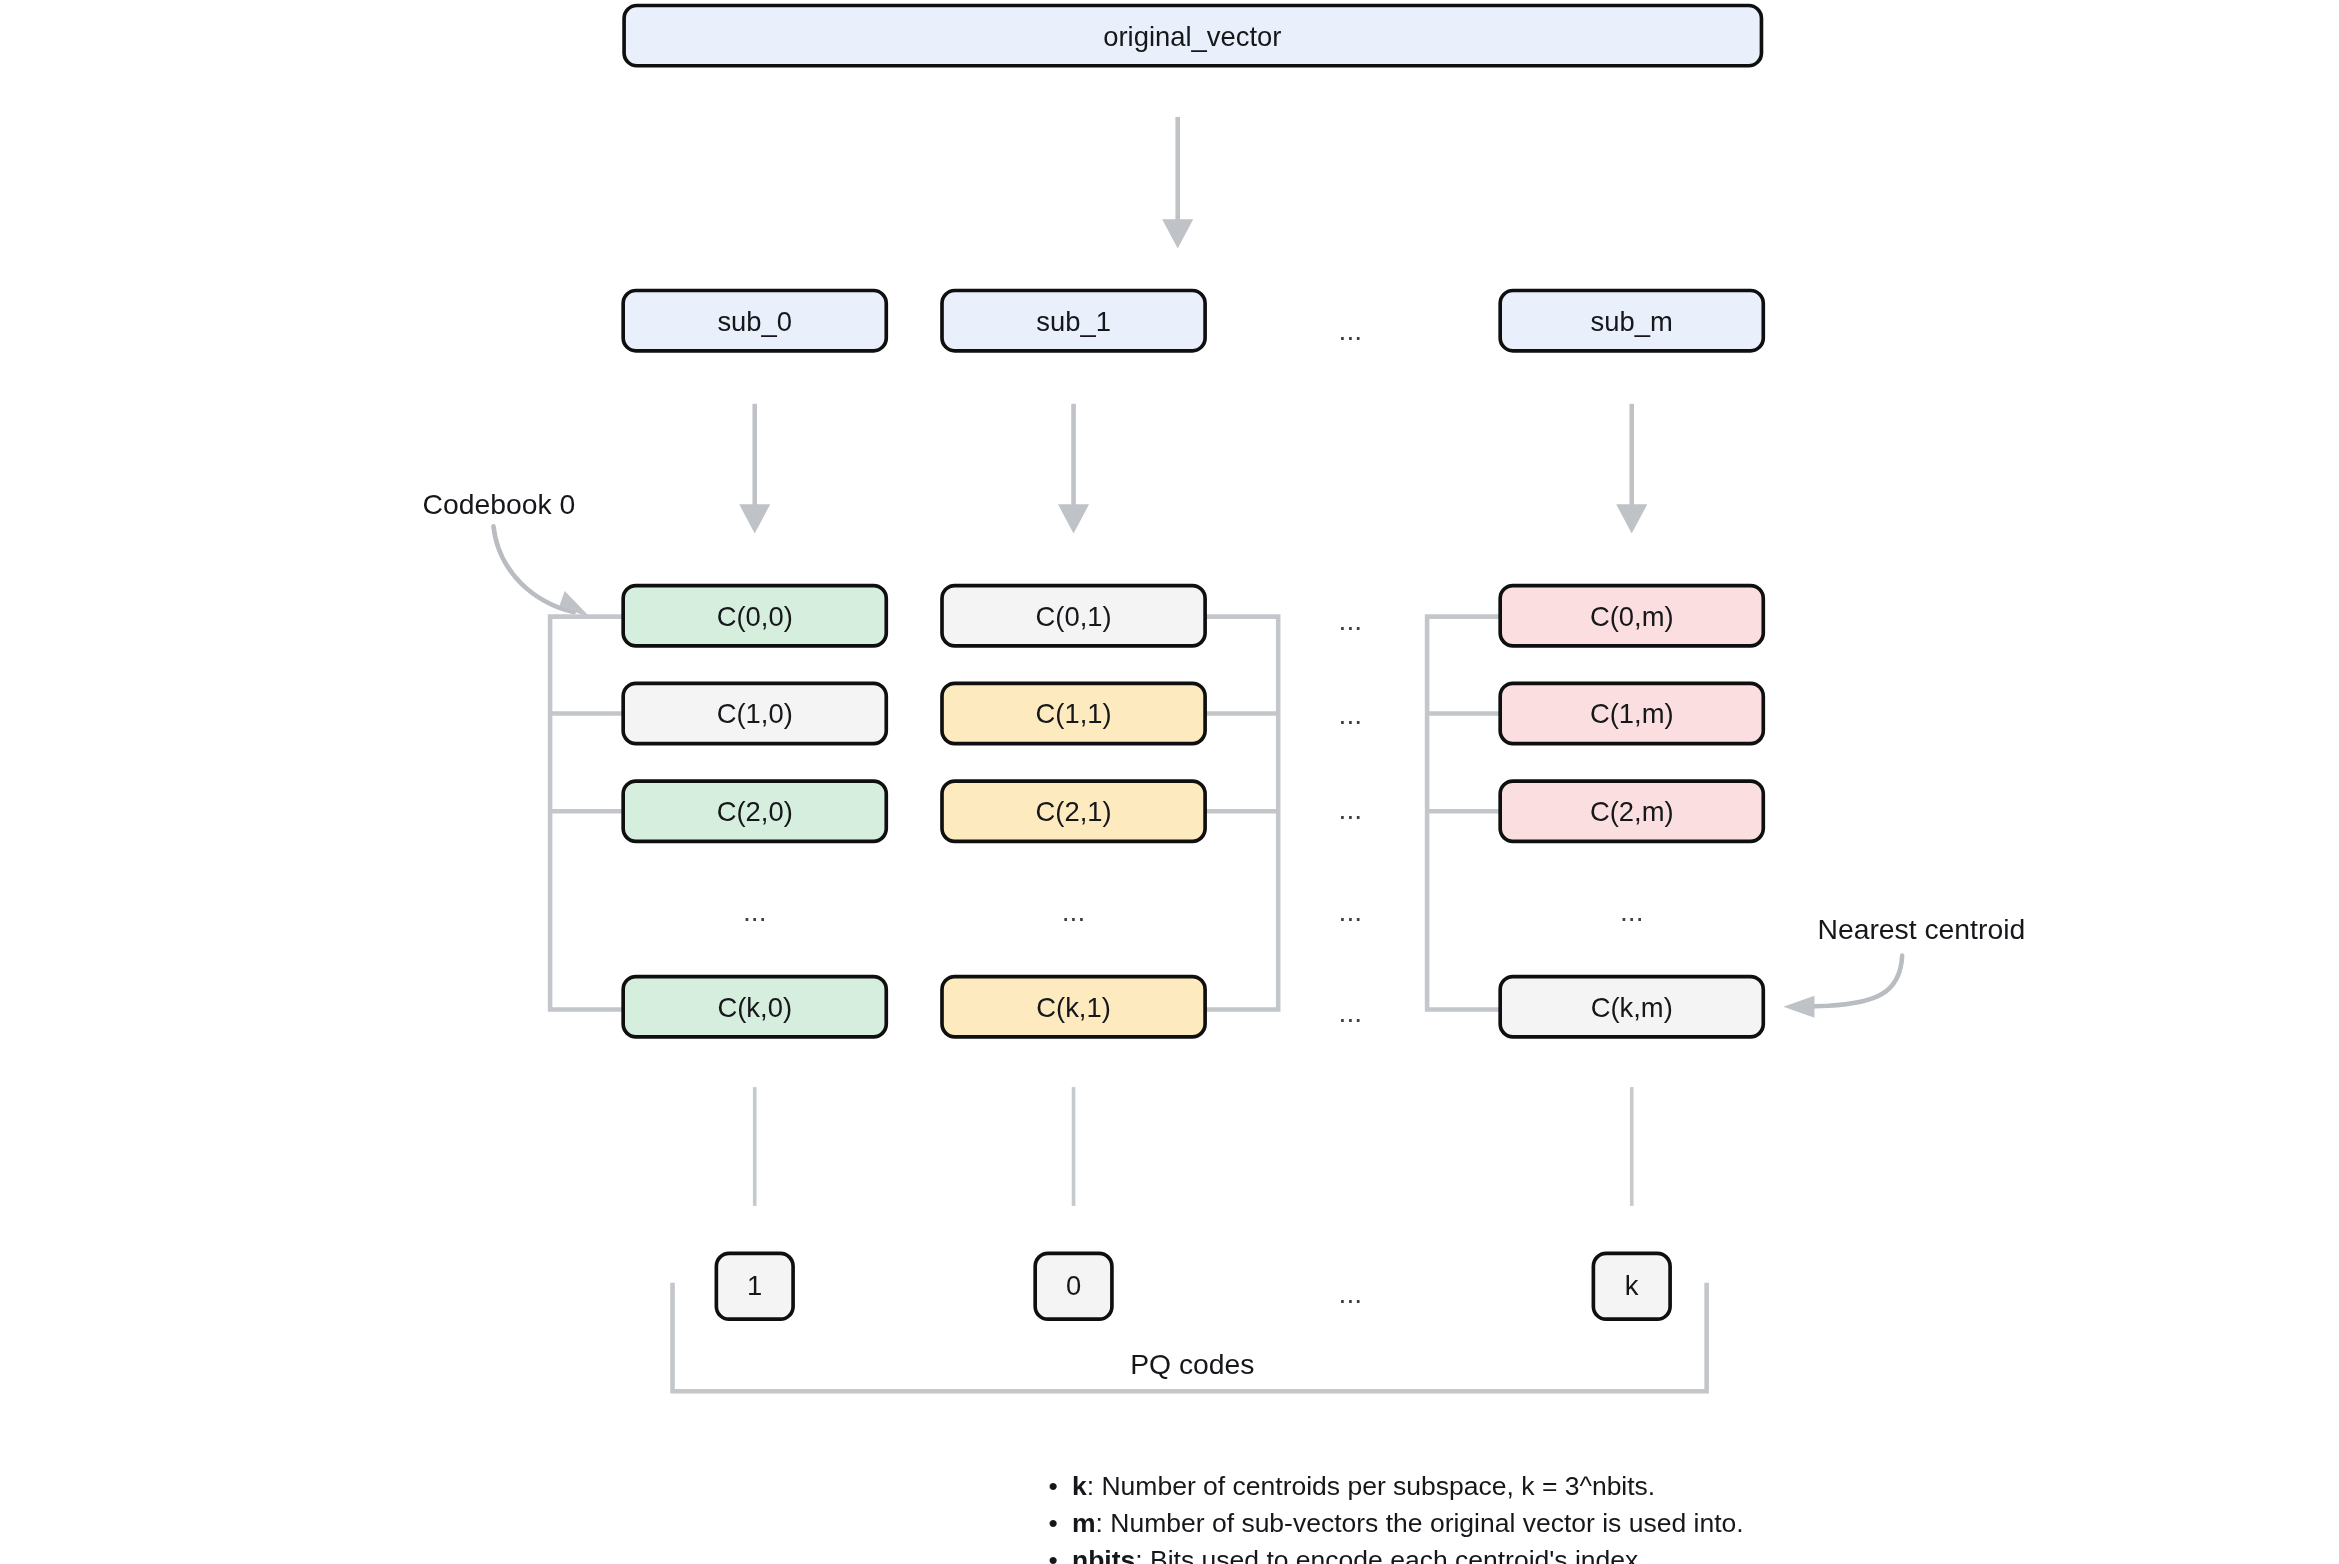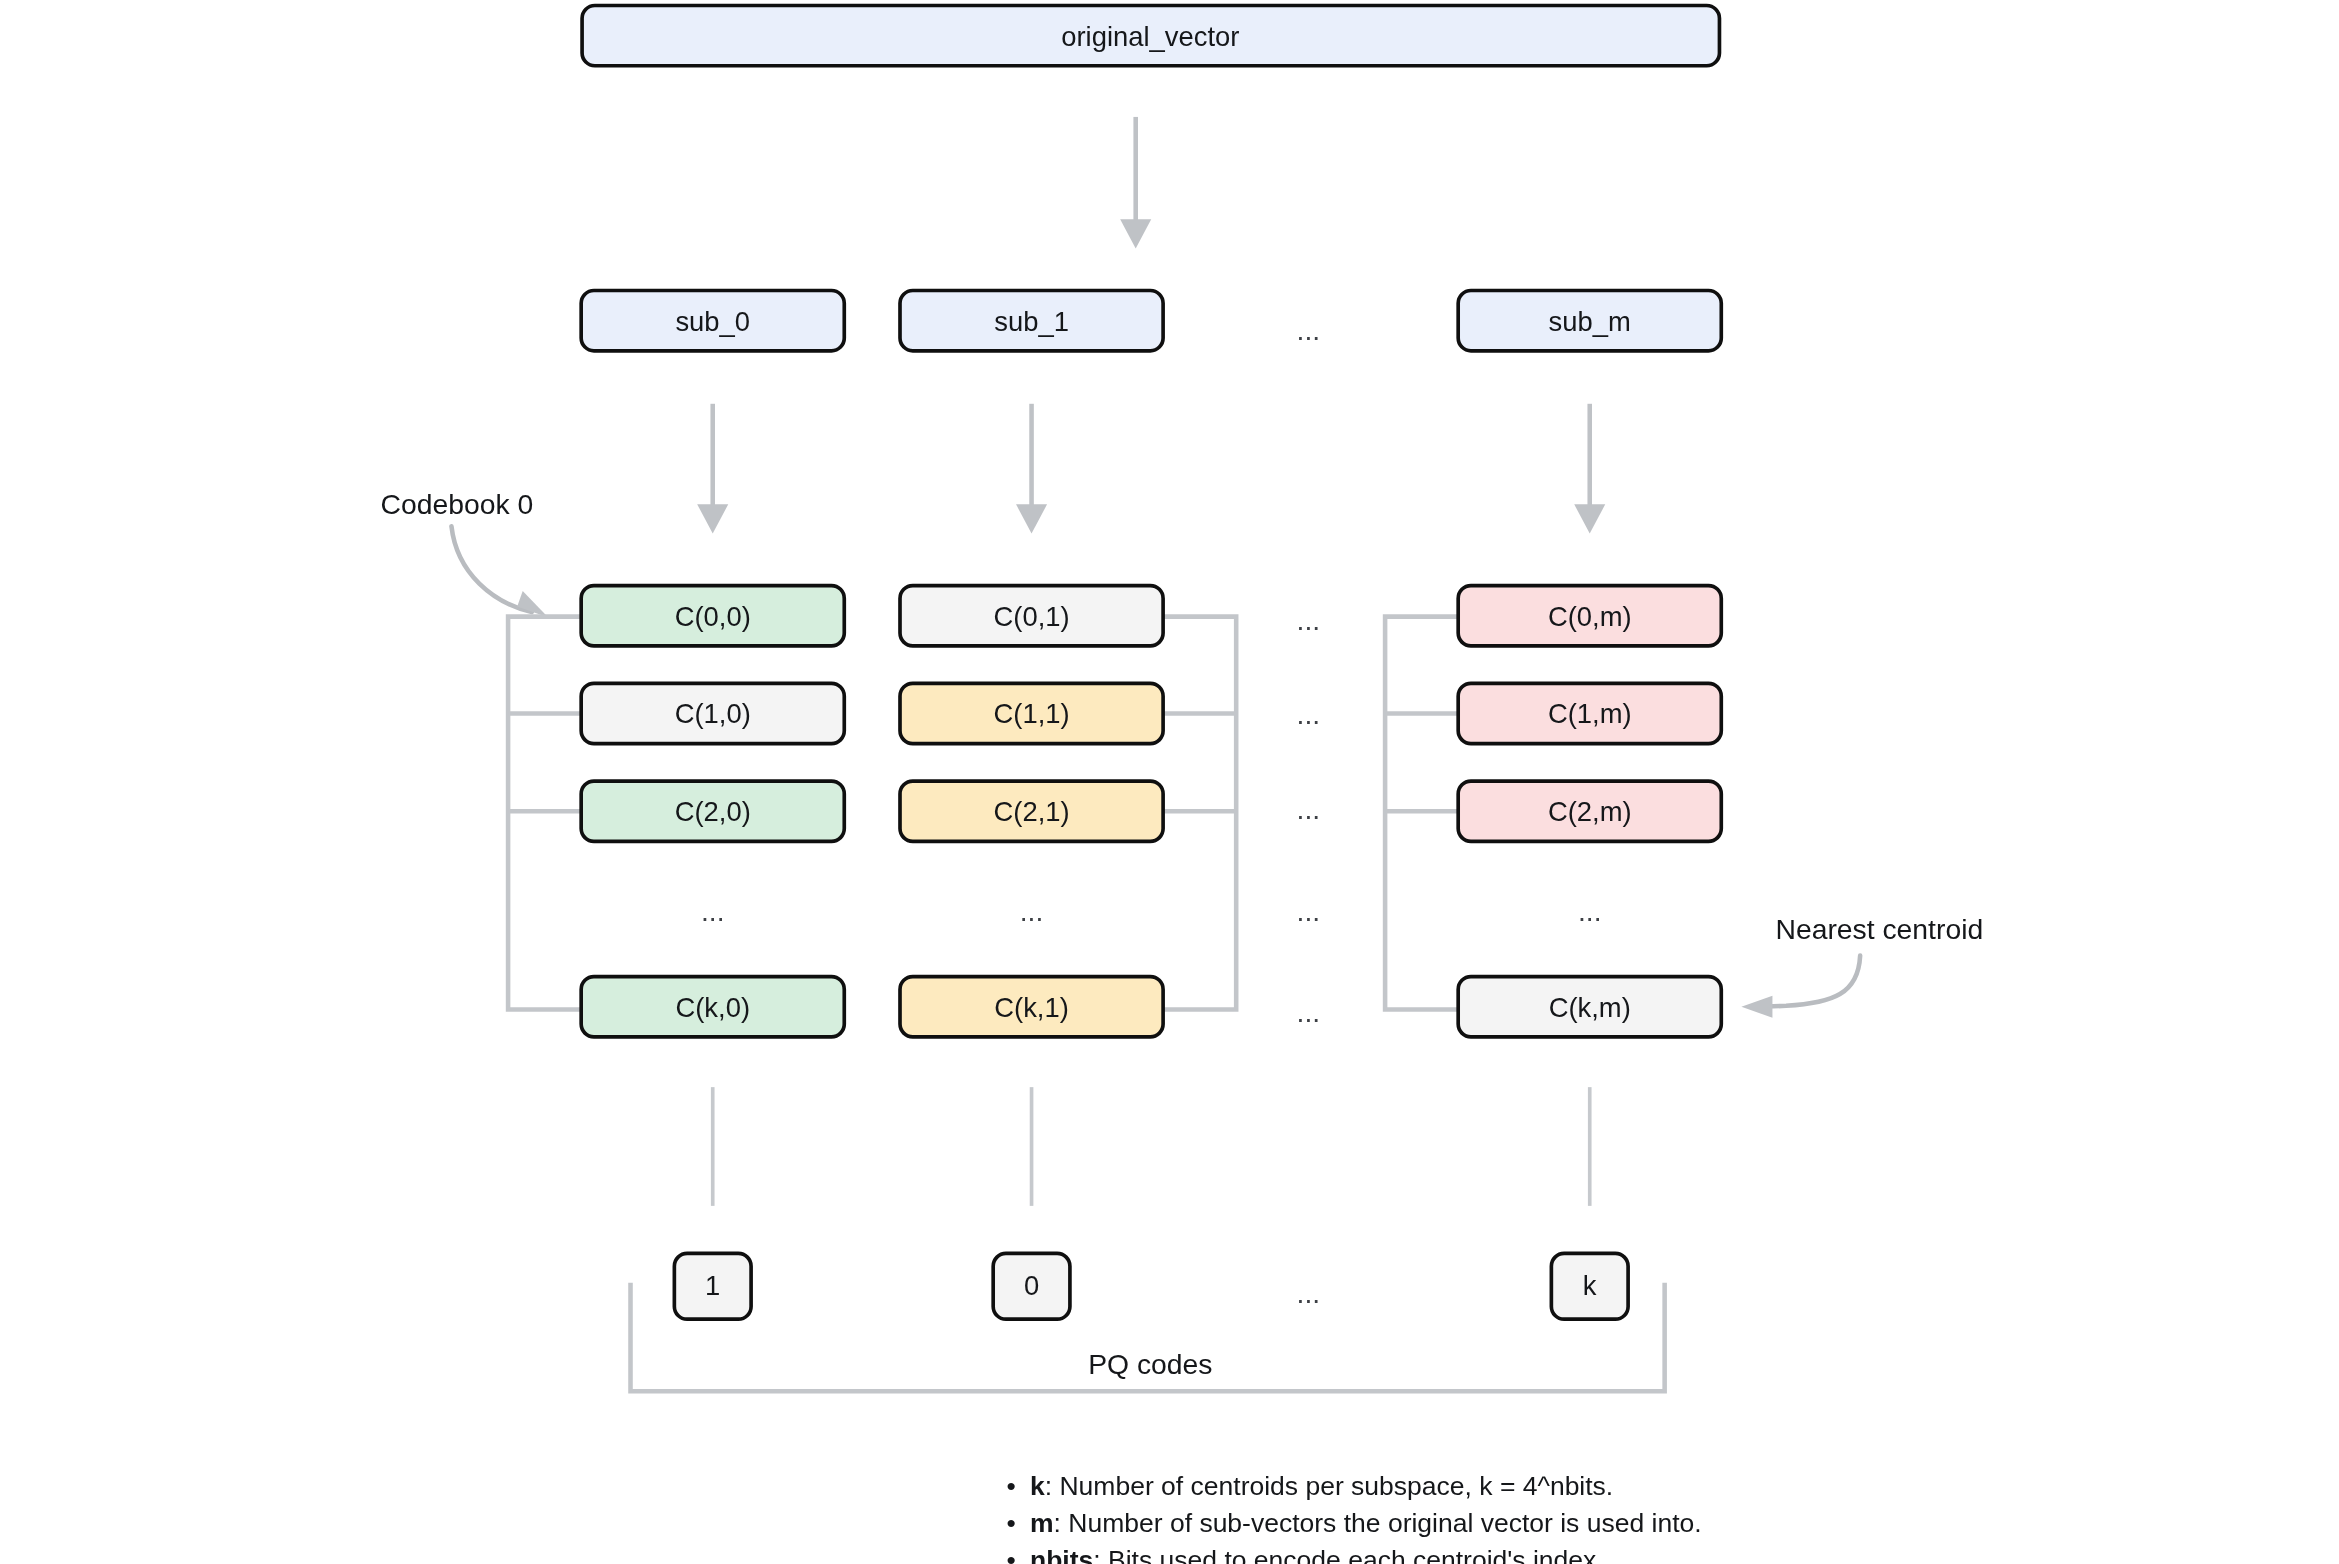--- a/index.html
+++ b/index.html
@@ -10,20 +10,21 @@
   body {
     width: 2339px;
     height: 1564px;
     font-family: "Liberation Sans", sans-serif;
     overflow: hidden;
   }
   #diagram-root {
     position: relative;
     width: 2121px;
     height: 1564px;
+    margin-left: 42px;
   }
   svg#pq-diagram {
     position: absolute;
     top: 0; left: 0;
     width: 2339px;
     height: 1564px;
     display: block;
   }
   .node-rect {
     stroke: #0f0f0f;
@@ -277,21 +278,21 @@
     <g>
       <path class="brace-line" d="M 690 1404 L 690 1523 L 1822 1523 L 1822 1404"></path>
       <text class="bracket-label" x="1259" y="1496">PQ codes</text>
     </g>
 
   </svg>
 
   <div class="legend">
     <ul>
       <li>
-        <span class="bullet">•</span><span class="term">k</span><span>: Number of centroids per subspace, k = 4^nbits.</span>
+        <span class="bullet">•</span><span class="term">k</span><span>: Number of centroids per subspace, k = 3^nbits.</span>
       </li>
       <li>
         <span class="bullet">•</span><span class="term">m</span><span>: Number of sub-vectors the original vector is used into.</span>
       </li>
       <li>
         <span class="bullet">•</span><span class="term">nbits</span><span>: Bits used to encode each centroid's index.</span>
       </li>
     </ul>
   </div>
 

